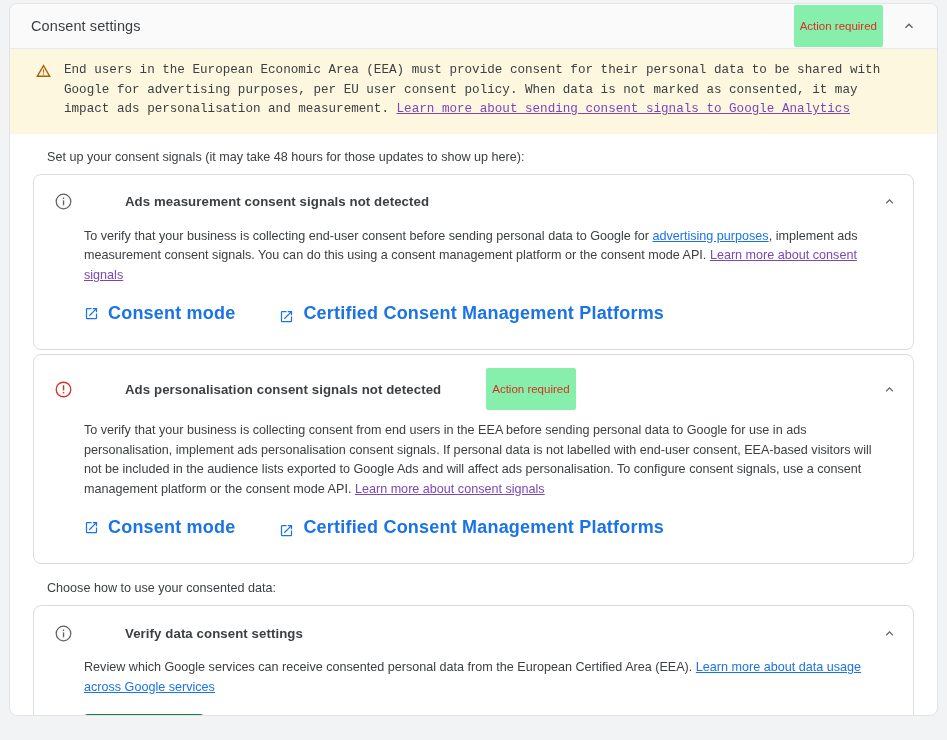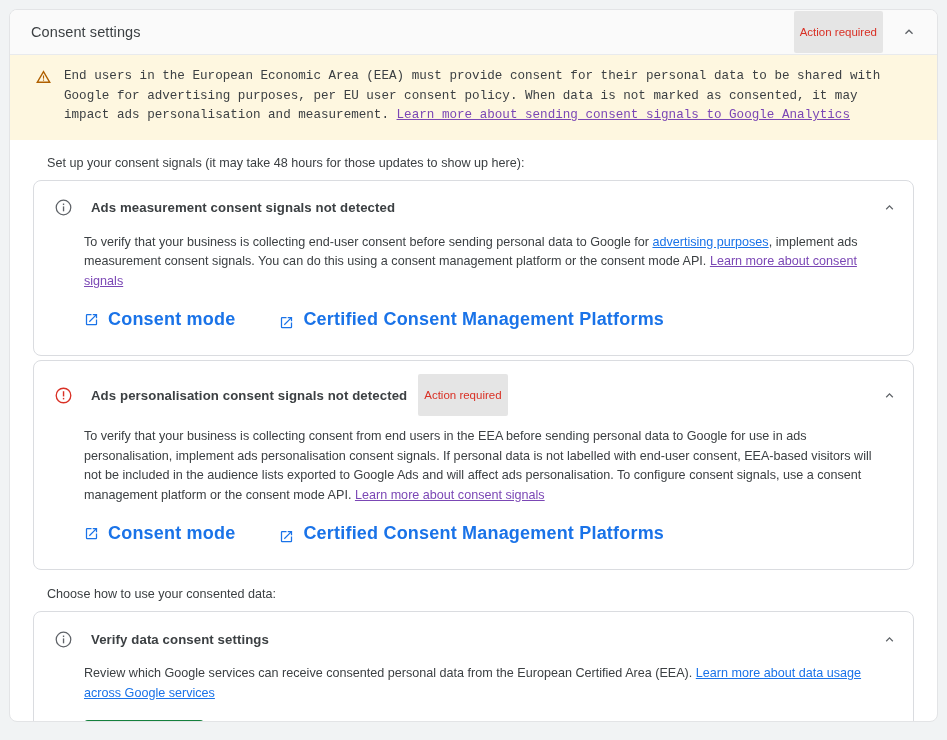--- a/index.html
+++ b/index.html
@@ -12,21 +12,21 @@
     background: #f1f3f4;
     font-family: "Liberation Sans", sans-serif;
     font-size: 13px;
     color: #3c4043;
     overflow: hidden;
   }
 
   .outer-card {
     position: absolute;
     left: 9px;
-    top: 9px;
+    top: 3px;
     width: 929px;
     height: 713px;
     background: #ffffff;
     border: 1px solid #e3e4e6;
     border-radius: 8px;
     box-sizing: border-box;
     overflow: hidden;
   }
 
   
@@ -39,21 +39,21 @@
     padding: 0 14px 0 21px;
     box-sizing: border-box;
   }
   .panel-title {
     font-size: 14.5px;
     color: #3c4043;
     letter-spacing: .1px;
     flex: 1;
   }
   .badge {
-    background: #e5e5e5;
+    background: #86efac;
     color: #d93025;
     font-size: 11.5px;
     padding: 15px 6px;
     border-radius: 2px;
     white-space: nowrap;
   }
   .chev {
     width: 28px;
     height: 28px;
     margin-left: 12px;
@@ -97,20 +97,21 @@
     border-radius: 8px;
     background: #fff;
     box-sizing: border-box;
     margin-bottom: 4px;
   }
   .item-head {
     display: flex;
     align-items: center;
     padding: 13px 10px 11px 20px;
     box-sizing: border-box;
+    gap: 34px;
   }
   .item-head .status-icon {
     flex: 0 0 auto;
     margin-right: 18px;
     display: flex;
     align-items: center;
   }
   .item-title {
     font-size: 13.2px;
     font-weight: bold;

